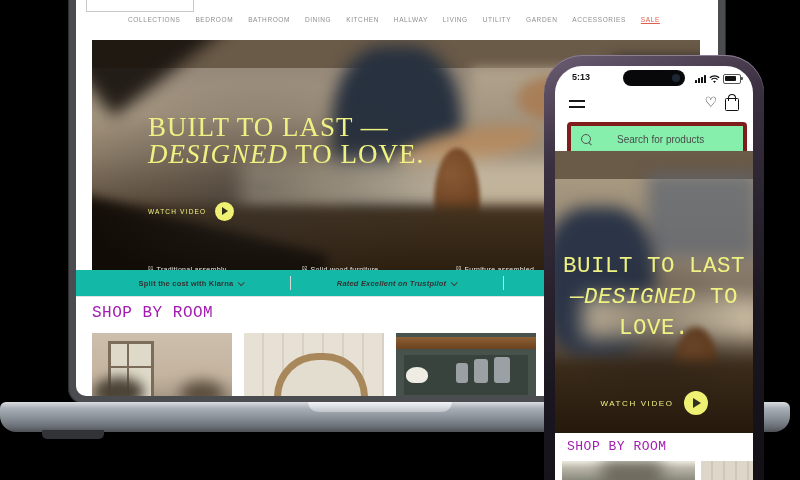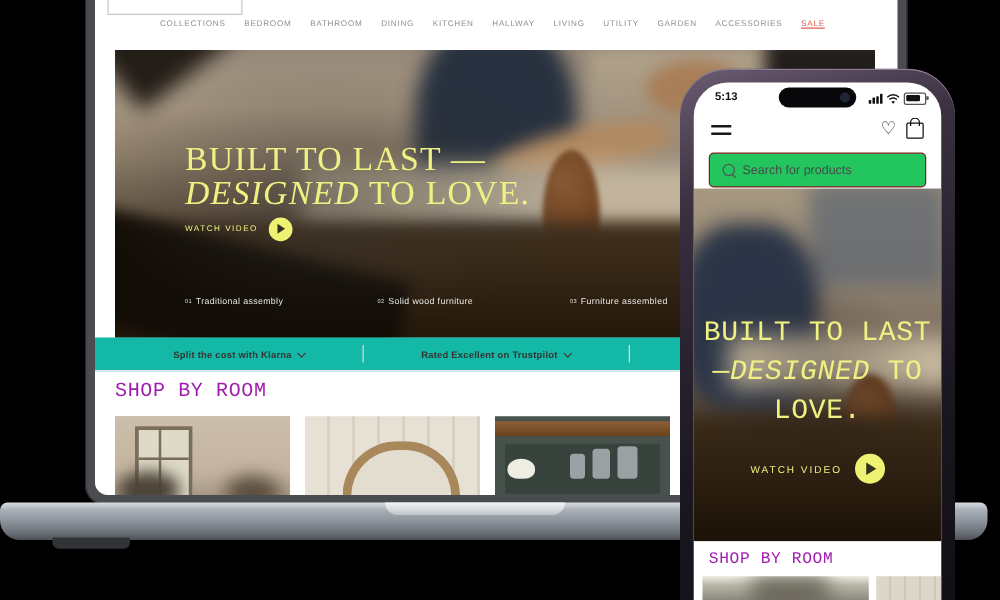--- a/index.html
+++ b/index.html
@@ -21,21 +21,21 @@
   .base-groove{left:308px;top:402px;width:144px;height:10px;
     background:linear-gradient(180deg,#f3f5f7,#c0c5cb);border-radius:0 0 10px 10px;}
   .base-foot{left:42px;top:430px;width:62px;height:9px;background:#323336;border-radius:0 0 5px 5px;}
 
   
   .d-search-remnant{left:10px;top:-9px;width:106px;height:19px;background:#fff;border:1px solid #c8c8c8;}
   .d-nav{left:52px;top:12px;width:532px;height:14px;display:flex;justify-content:space-between;align-items:center;}
   .d-nav a{font-size:6.5px;letter-spacing:.6px;color:#8f8f8f;text-decoration:none;text-transform:uppercase;}
   .d-nav a.sale{color:#df5f4c;text-decoration:underline;}
   .d-hero{left:16px;top:40px;width:608px;height:230px;overflow:hidden;background:#6a5a48;}
-  .ph{position:absolute;}
+  .ph{position:absolute;margin-top:28px;}
   .d-hero-title{left:56px;top:74px;color:#eff182;
     font-family:"Liberation Serif","DejaVu Serif",serif;
     font-size:27px;line-height:27px;letter-spacing:1px;white-space:nowrap;}
   .d-hero-title em,.m-hero-title em{font-style:italic;}
   .d-watch{left:56px;top:134px;display:flex;align-items:center;gap:9px;cursor:pointer;}
   .watch-label{color:#eff17f;font-size:6.5px;letter-spacing:1.2px;}
   .play-circle{width:19px;height:19px;border-radius:50%;background:#eef172;position:relative;}
   .play-circle i{position:absolute;left:7px;top:5px;width:0;height:0;
     border-left:6px solid #30301c;border-top:4.5px solid transparent;border-bottom:4.5px solid transparent;}
   .d-feature{top:198px;color:#e9e7e2;font-size:7px;letter-spacing:.3px;white-space:nowrap;}
@@ -86,22 +86,22 @@
   .batt .nub{position:absolute;right:-2.5px;top:2px;width:1.5px;height:3px;background:#555;border-radius:0 1px 1px 0;}
   .m-header{left:0;top:22px;width:198px;height:32px;}
   .burger{left:14px;top:12px;width:16px;height:9px;cursor:pointer;}
   .burger i{position:absolute;left:0;width:16px;height:1.7px;background:#17171a;}
   .burger i:nth-child(2){top:6px;}
   .m-brand{left:0;top:11px;width:198px;text-align:center;font-size:9.5px;font-weight:700;letter-spacing:.8px;color:#111;}
   .heart{right:36px;top:7px;font-size:14px;color:#111;cursor:pointer;line-height:1;}
   .bag{right:14px;top:10px;width:12px;height:11px;border:1.4px solid #111;border-radius:1.5px;cursor:pointer;}
   .bag:before{content:"";position:absolute;left:2px;top:-5px;width:5.5px;height:6px;
     border:1.4px solid #111;border-bottom:none;border-radius:4px 4px 0 0;}
-  .m-search{left:12px;top:56px;width:172px;height:26px;border:1px solid #7f1d1d;border-radius:4px;
-    background:#22c55e;display:flex;align-items:center;gap:4px;padding:0;}
+  .m-search{left:12px;top:56px;width:172px;height:26px;border:4px solid #7f1d1d;border-radius:4px;
+    background:#86efac;display:flex;align-items:center;gap:24px;padding:0;}
   .mag{width:8px;height:8px;border:1.4px solid #555;border-radius:50%;position:relative;margin-left:10px;flex:none;}
   .mag:after{content:"";position:absolute;left:7px;top:7px;width:4px;height:1.4px;background:#555;
     transform:rotate(45deg);transform-origin:left top;}
   .m-search input{border:none;outline:none;font-size:10px;color:#3c3c3c;width:120px;
     font-family:"Liberation Sans","DejaVu Sans",sans-serif;background:transparent;}
   .m-search input::placeholder{color:#4a4a4a;opacity:1;}
   .m-hero{left:0;top:85px;width:198px;height:282px;overflow:hidden;background:#6a5a48;}
   .m-hero-title{left:0;top:100px;width:198px;text-align:center;color:#eff182;
     font-family:Liberation Mono, monospace;font-size:22.5px;line-height:31px;letter-spacing:.5px;}
   .m-watch{left:0;top:212px;width:198px;display:flex;align-items:center;justify-content:center;gap:10px;cursor:pointer;}
@@ -180,21 +180,21 @@
       <sup>03</sup><span>Furniture assembled</span>
     </div>
   </div>
 
   <div class="abs d-infobar">
     <button class="bar-item" style="left:16px;width:198px;">
       <span>Split the cost with Klarna</span>
       <i class="chev"></i>
     </button>
     <div class="abs bar-div" style="left:214px;"></div>
-    <button class="bar-item" style="left:214px;width:213px;">
+    <button class="bar-item" style="left:214px;width:213px;font-style:italic;">
       <span>Rated Excellent on Trustpilot</span>
       <i class="chev"></i>
     </button>
     <div class="abs bar-div" style="left:427px;"></div>
   </div>
 
   <h2 class="abs d-shop-title" style="margin:0;font-weight:normal;">SHOP BY ROOM</h2>
 
   <div class="abs room-card rc1" style="left:16px;">
     <div class="win">

